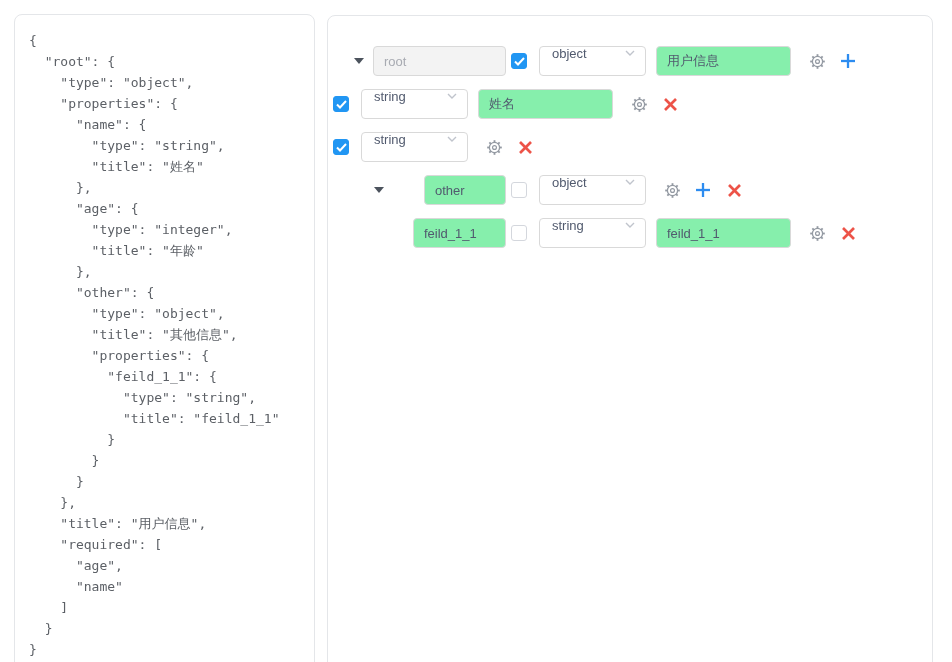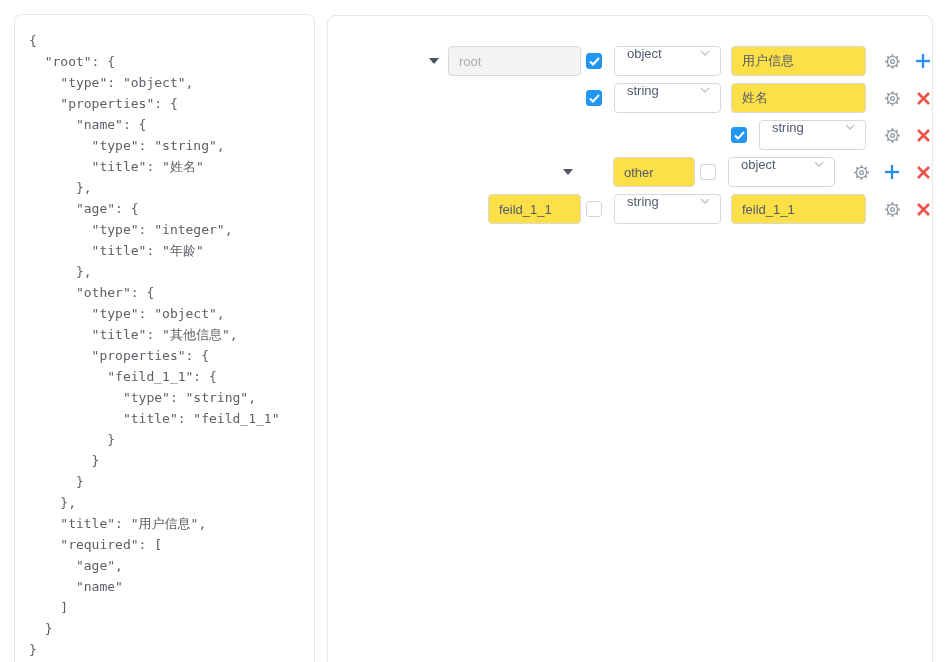--- a/index.html
+++ b/index.html
@@ -33,22 +33,21 @@
     width: 606px; height: 720px;
     border: 1px solid #e4e6e9;
     border-radius: 8px;
     background: #fff;
     padding-top: 30px;
   }
   .row {
     display: flex;
     align-items: center;
     height: 30px;
-    margin-bottom: 7px;
-    justify-content: flex-end;
+    margin-bottom: 13px;
   }
   .tree {
     width: 178px;
     display: flex;
     align-items: center;
     flex: none;
   }
   .pl-root  { padding-left: 26px; }
   .pl-lvl1  { padding-left: 65px; }
   .pl-lvl1c { padding-left: 46px; gap: 31px; }
@@ -66,21 +65,21 @@
     flex: 1 1 auto;
     min-width: 0;
     height: 30px;
     border: 1px solid #d9d9d9;
     border-radius: 4px;
     padding: 0 10px;
     font-family: "Liberation Sans", sans-serif;
     font-size: 13px;
     color: #515a6e;
     outline: none;
-    background: #fde047;
+    background: #86efac;
   }
   input.field-input.disabled {
     background: #f3f3f3;
     color: #a8abb2;
   }
   .checkbox {
     flex: none;
     width: 16px; height: 16px;
     margin-left: 5px;
     border: 1px solid #d4d7dd;

